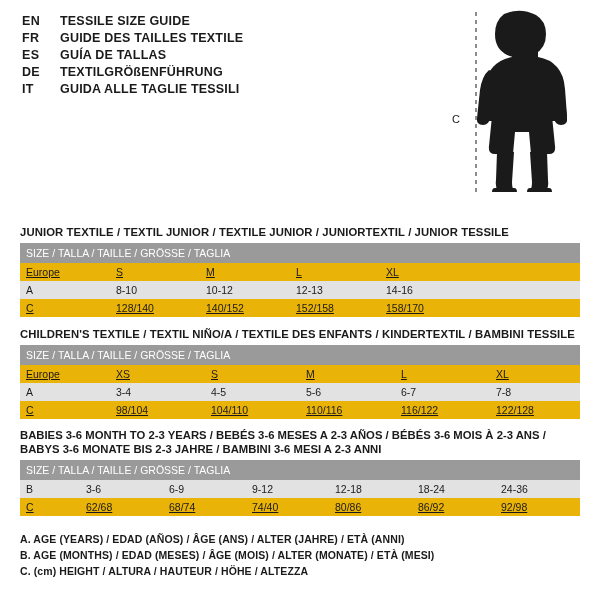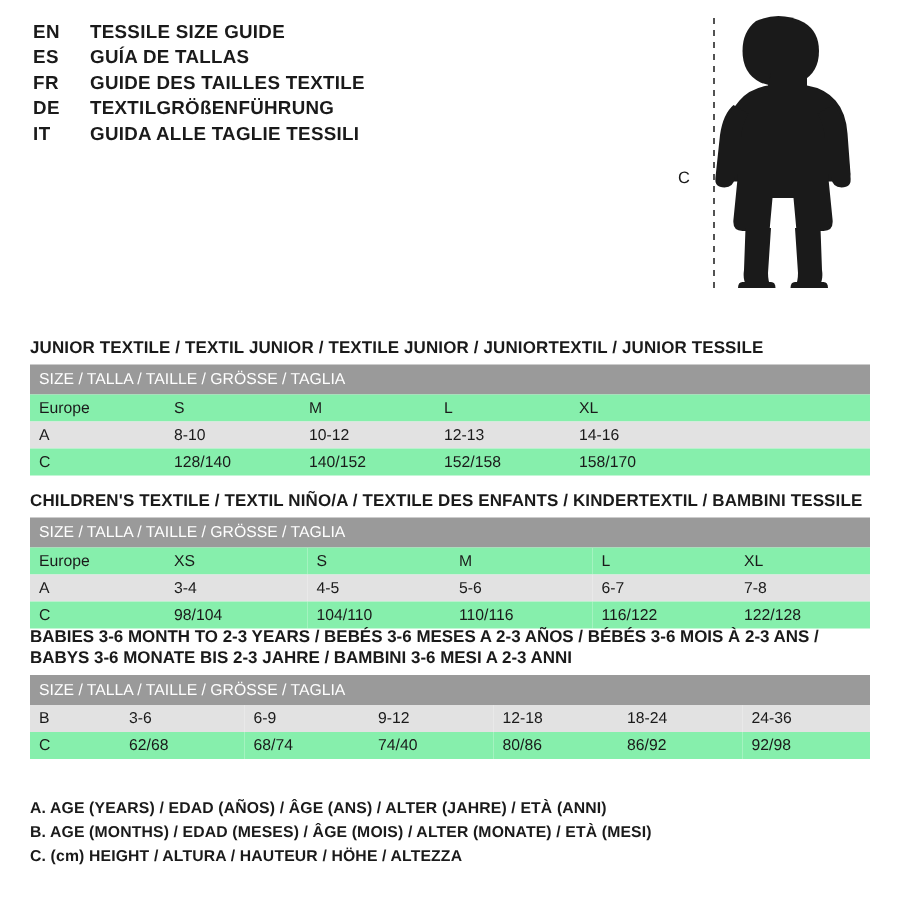--- a/index.html
+++ b/index.html
@@ -95,21 +95,22 @@
     color: #ffffff;
     font-weight: 400;
     font-size: 10.5px;
     padding: 4px 0 4px 6px;
     margin-left: 36px;
   }
   tr.alt td {
     background: #e2e2e2;
   }
   tr.plain td {
-    background: #86efac;
+    background: #eab308;
+    text-decoration: underline;
   }
 
   
   .legend {
     position: absolute;
     left: 20px;
     width: 560px;
   }
   .legend-line {
     font-size: 10.5px;
@@ -127,26 +128,26 @@
 </style>
 </head>
 <body>
 
 <div class="header">
   <div class="header-row">
     <span class="lang-code">EN</span>
     <span class="lang-title">TESSILE SIZE GUIDE</span>
   </div>
   <div class="header-row">
+    <span class="lang-code">FR</span>
+    <span class="lang-title">GUIDE DES TAILLES TEXTILE</span>
+  </div>
+  <div class="header-row">
     <span class="lang-code">ES</span>
     <span class="lang-title">GUÍA DE TALLAS</span>
-  </div>
-  <div class="header-row">
-    <span class="lang-code">FR</span>
-    <span class="lang-title">GUIDE DES TAILLES TEXTILE</span>
   </div>
   <div class="header-row">
     <span class="lang-code">DE</span>
     <span class="lang-title">TEXTILGRÖßENFÜHRUNG</span>
   </div>
   <div class="header-row">
     <span class="lang-code">IT</span>
     <span class="lang-title">GUIDA ALLE TAGLIE TESSILI</span>
   </div>
 </div>
@@ -257,21 +258,21 @@
         <td>98/104</td>
         <td>104/110</td>
         <td>110/116</td>
         <td>116/122</td>
         <td>122/128</td>
       </tr>
     </tbody>
   </table>
 </div>
 
-<div class="section" style="top:418px;">
+<div class="section" style="top:428px;">
   <div class="multi-title-line">BABIES 3-6 MONTH TO 2-3 YEARS / BEBÉS 3-6 MESES A 2-3 AÑOS / BÉBÉS 3-6 MOIS À 2-3 ANS /</div>
   <div class="multi-title-line" style="margin-bottom:4px;">BABYS 3-6 MONATE BIS 2-3 JAHRE / BAMBINI 3-6 MESI A 2-3 ANNI</div>
   <table class="size-table">
     <colgroup>
       <col style="width:60px">
         <col style="width:83px">
         <col style="width:83px">
         <col style="width:83px">
         <col style="width:83px">
         <col style="width:83px">

